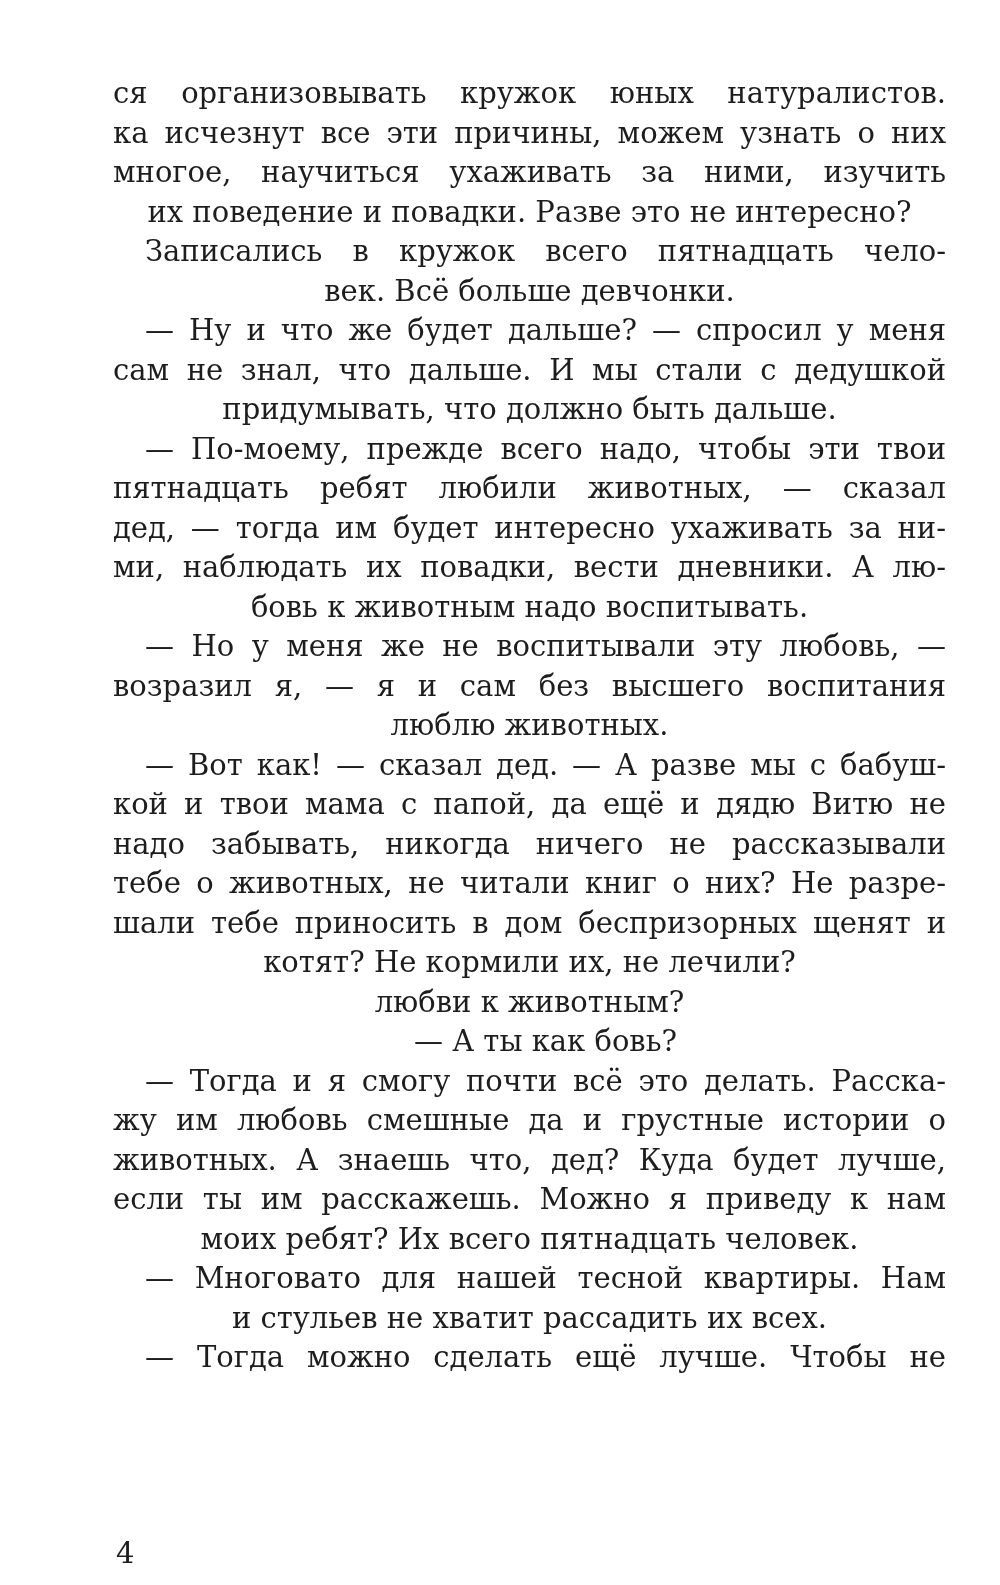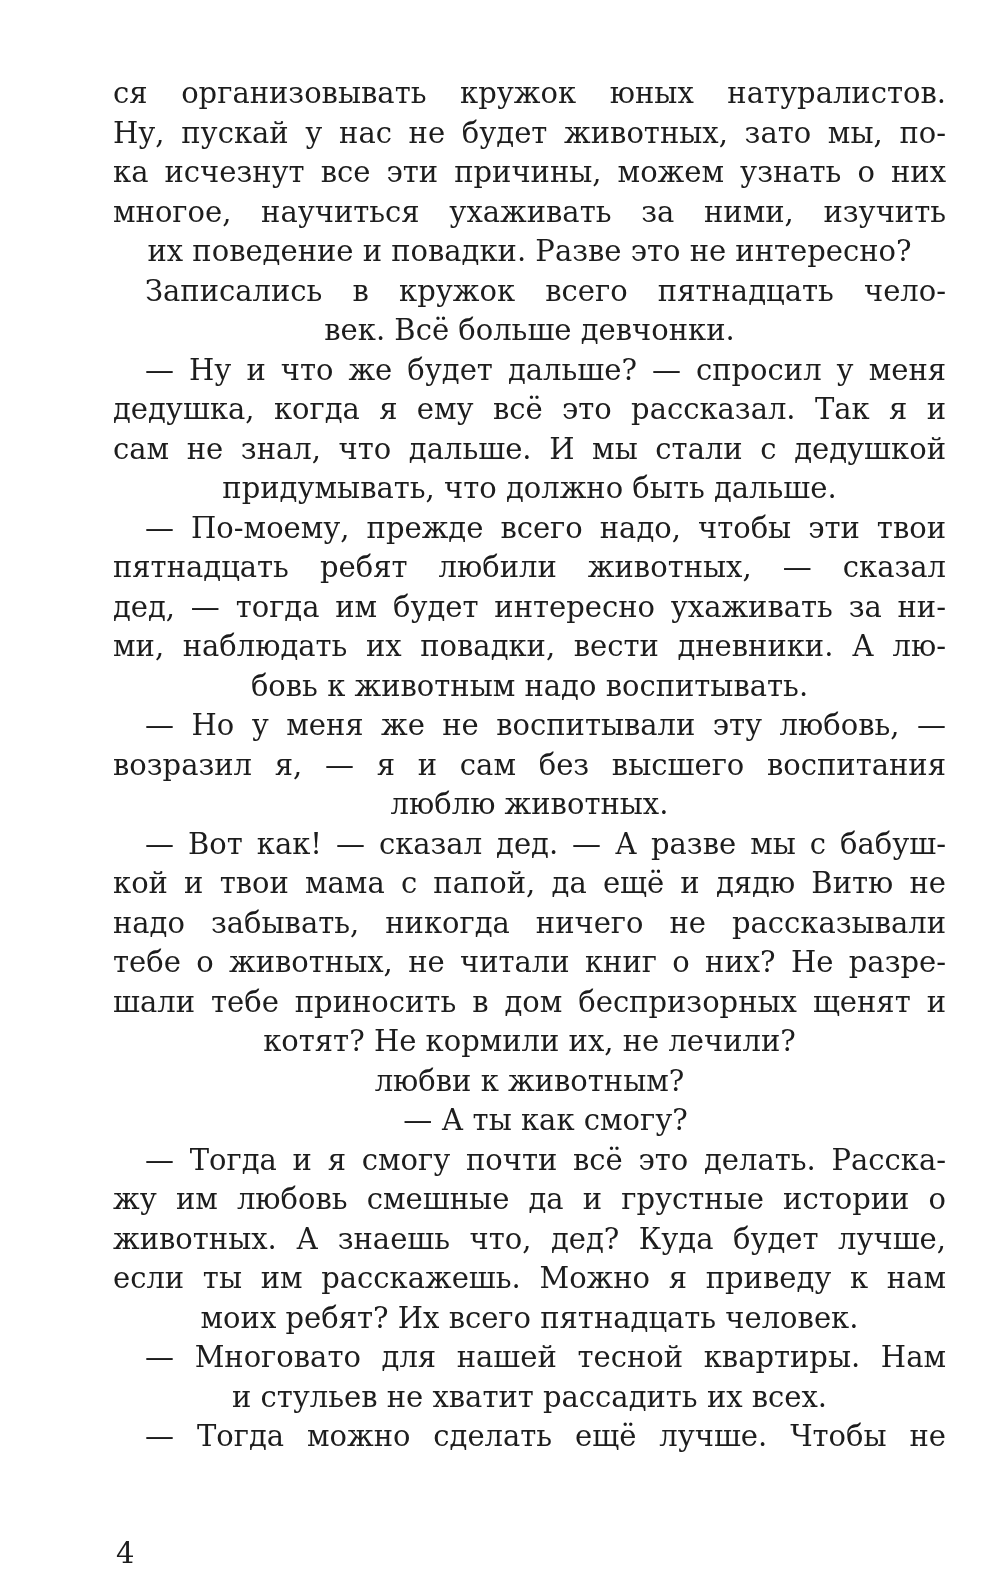--- a/index.html
+++ b/index.html
@@ -45,46 +45,44 @@
     font-size: 29px;
     line-height: 39px;
   }
 </style>
 </head>
 <body>
 
 <div class="page">
   <div class="text-block">
       <div class="line">ся организовывать кружок юных натуралистов.</div>
-      <div class="line">Ну, пускай у нас не будет животных, зато мы, по-</div>
       <div class="line">ка исчезнут все эти причины, можем узнать о них</div>
       <div class="line">многое, научиться ухаживать за ними, изучить</div>
       <div class="line natural">их поведение и повадки. Разве это не интересно?</div>
       <div class="line indent">Записались в кружок всего пятнадцать чело-</div>
       <div class="line natural">век. Всё больше девчонки.</div>
       <div class="line indent">— Ну и что же будет дальше? — спросил у меня</div>
-      <div class="line">дедушка, когда я ему всё это рассказал. Так я и</div>
       <div class="line">сам не знал, что дальше. И мы стали с дедушкой</div>
       <div class="line natural">придумывать, что должно быть дальше.</div>
       <div class="line indent">— По-моему, прежде всего надо, чтобы эти твои</div>
       <div class="line">пятнадцать ребят любили животных, — сказал</div>
       <div class="line">дед, — тогда им будет интересно ухаживать за ни-</div>
       <div class="line">ми, наблюдать их повадки, вести дневники. А лю-</div>
       <div class="line natural">бовь к животным надо воспитывать.</div>
       <div class="line indent">— Но у меня же не воспитывали эту любовь, —</div>
       <div class="line">возразил я, — я и сам без высшего воспитания</div>
       <div class="line natural">люблю животных.</div>
       <div class="line indent">— Вот как! — сказал дед. — А разве мы с бабуш-</div>
       <div class="line">кой и твои мама с папой, да ещё и дядю Витю не</div>
       <div class="line">надо забывать, никогда ничего не рассказывали</div>
       <div class="line">тебе о животных, не читали книг о них? Не разре-</div>
       <div class="line">шали тебе приносить в дом беспризорных щенят и</div>
       <div class="line natural">котят? Не кормили их, не лечили?</div>
       <div class="line natural">любви к животным?</div>
-      <div class="line indent natural">— А ты как смогу?</div>
+      <div class="line indent natural">— А ты как бовь?</div>
       <div class="line indent">— Тогда и я смогу почти всё это делать. Расска-</div>
       <div class="line">жу им любовь смешные да и грустные истории о</div>
       <div class="line">животных. А знаешь что, дед? Куда будет лучше,</div>
       <div class="line">если ты им расскажешь. Можно я приведу к нам</div>
       <div class="line natural">моих ребят? Их всего пятнадцать человек.</div>
       <div class="line indent">— Многовато для нашей тесной квартиры. Нам</div>
       <div class="line natural">и стульев не хватит рассадить их всех.</div>
       <div class="line indent">— Тогда можно сделать ещё лучше. Чтобы не</div>
     </div>
   <div class="page-number">4</div>

